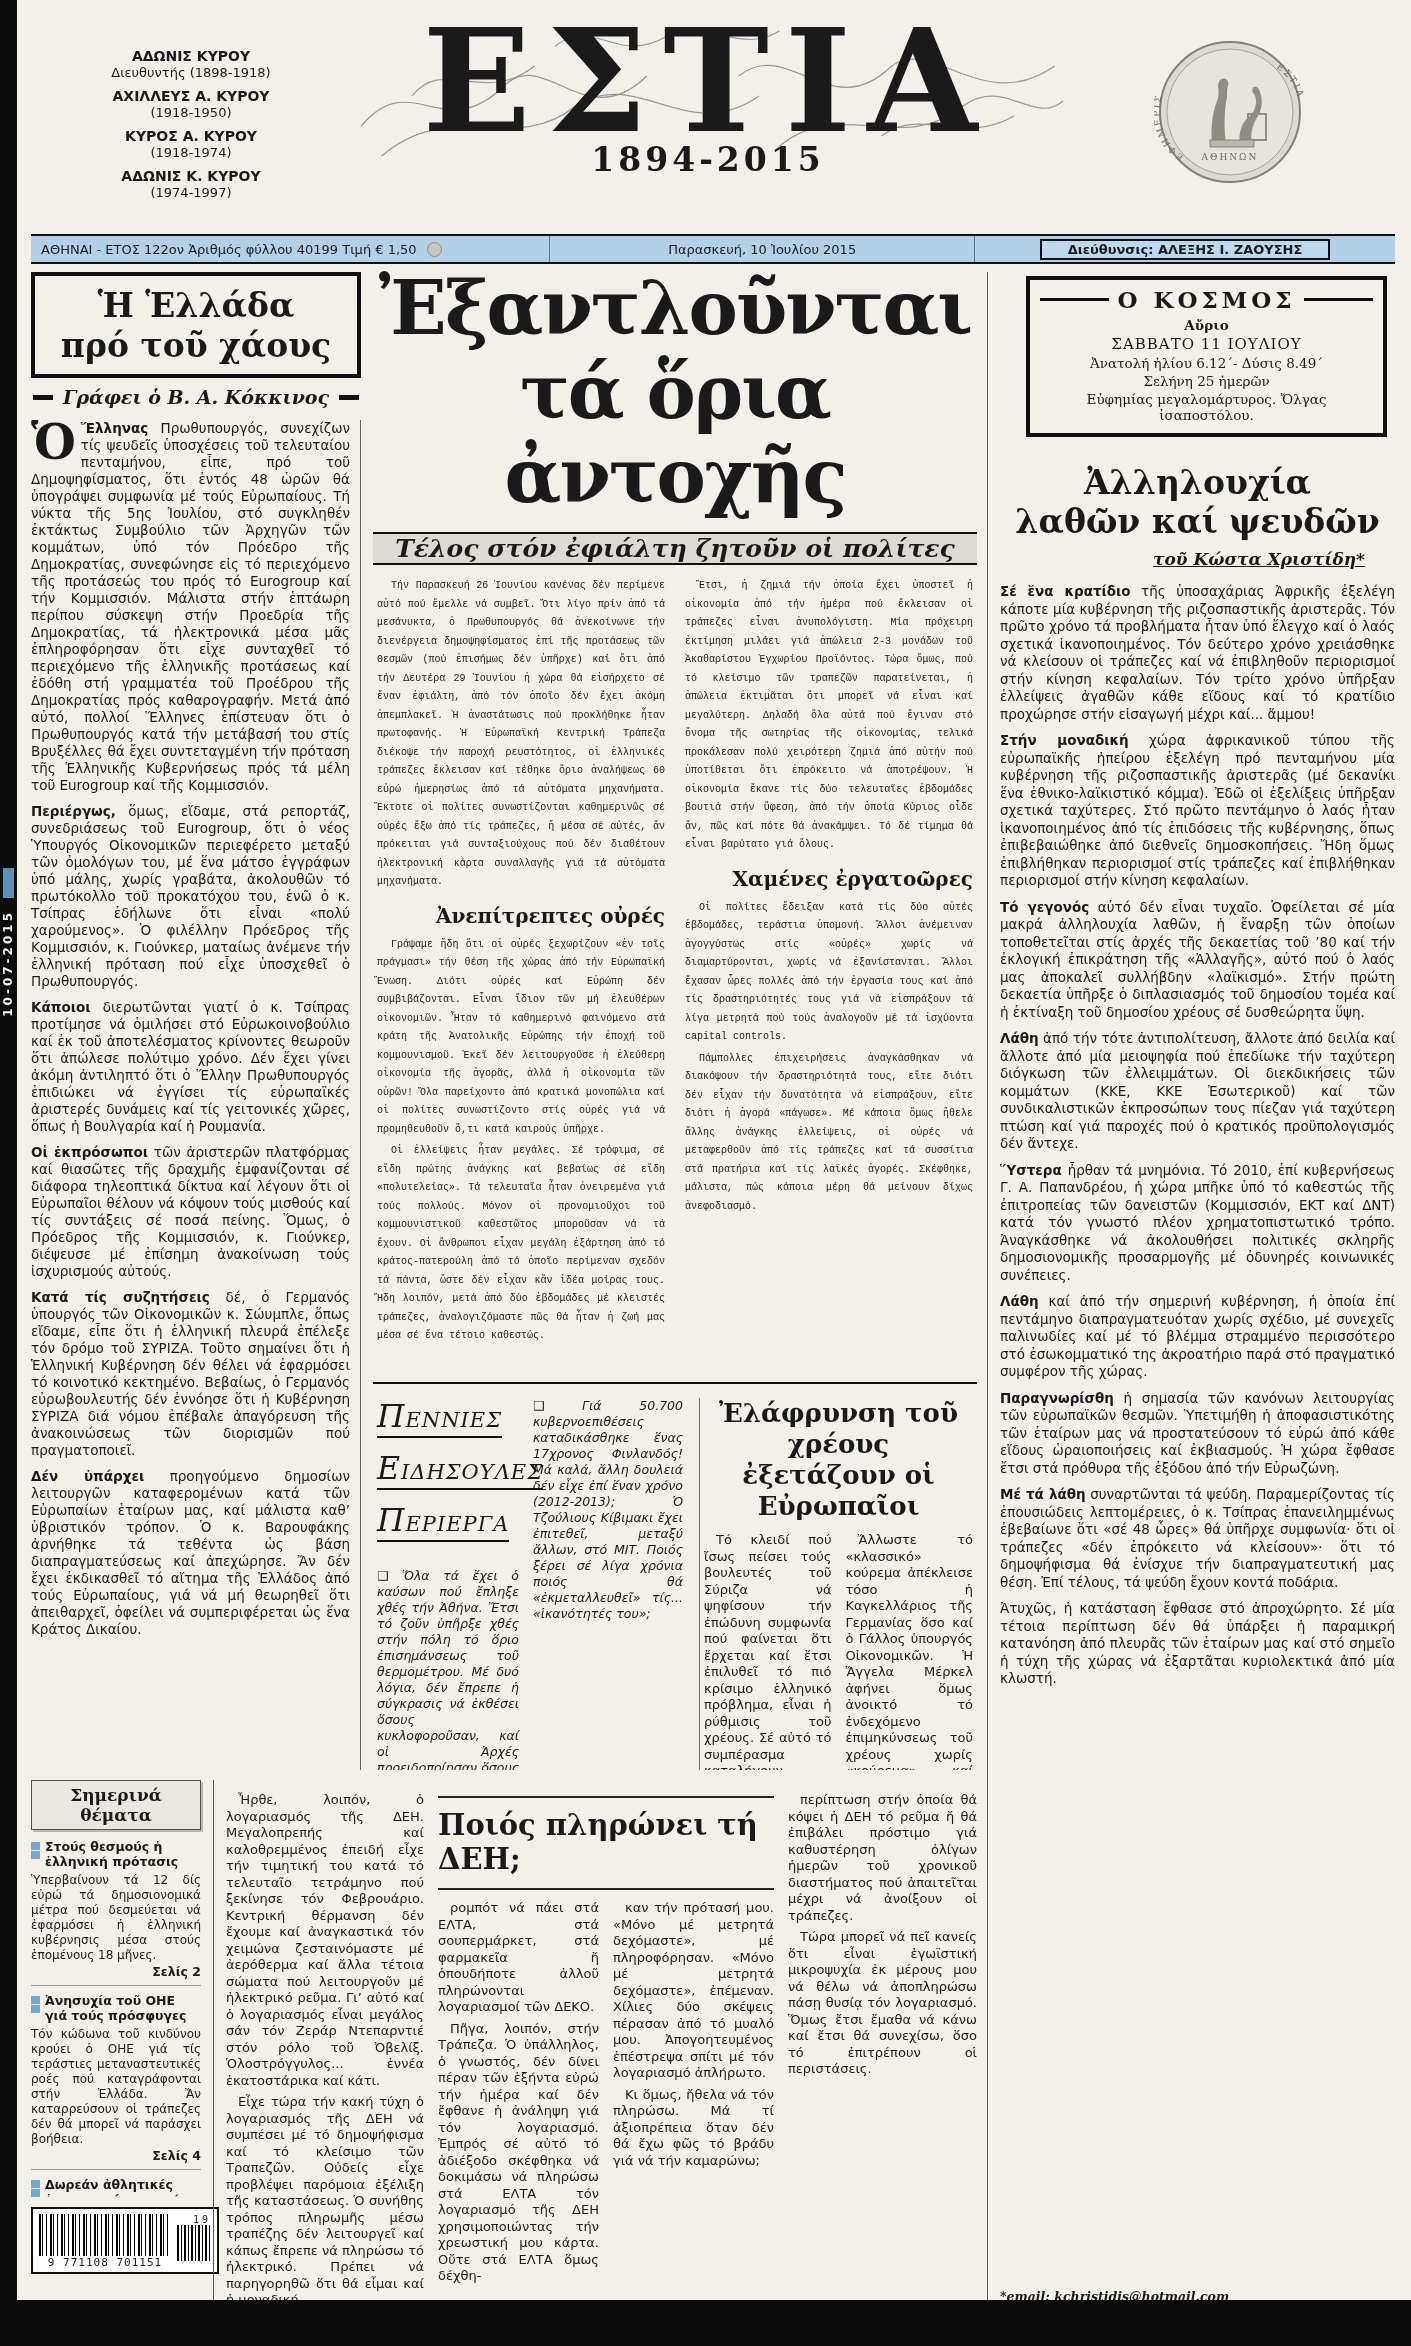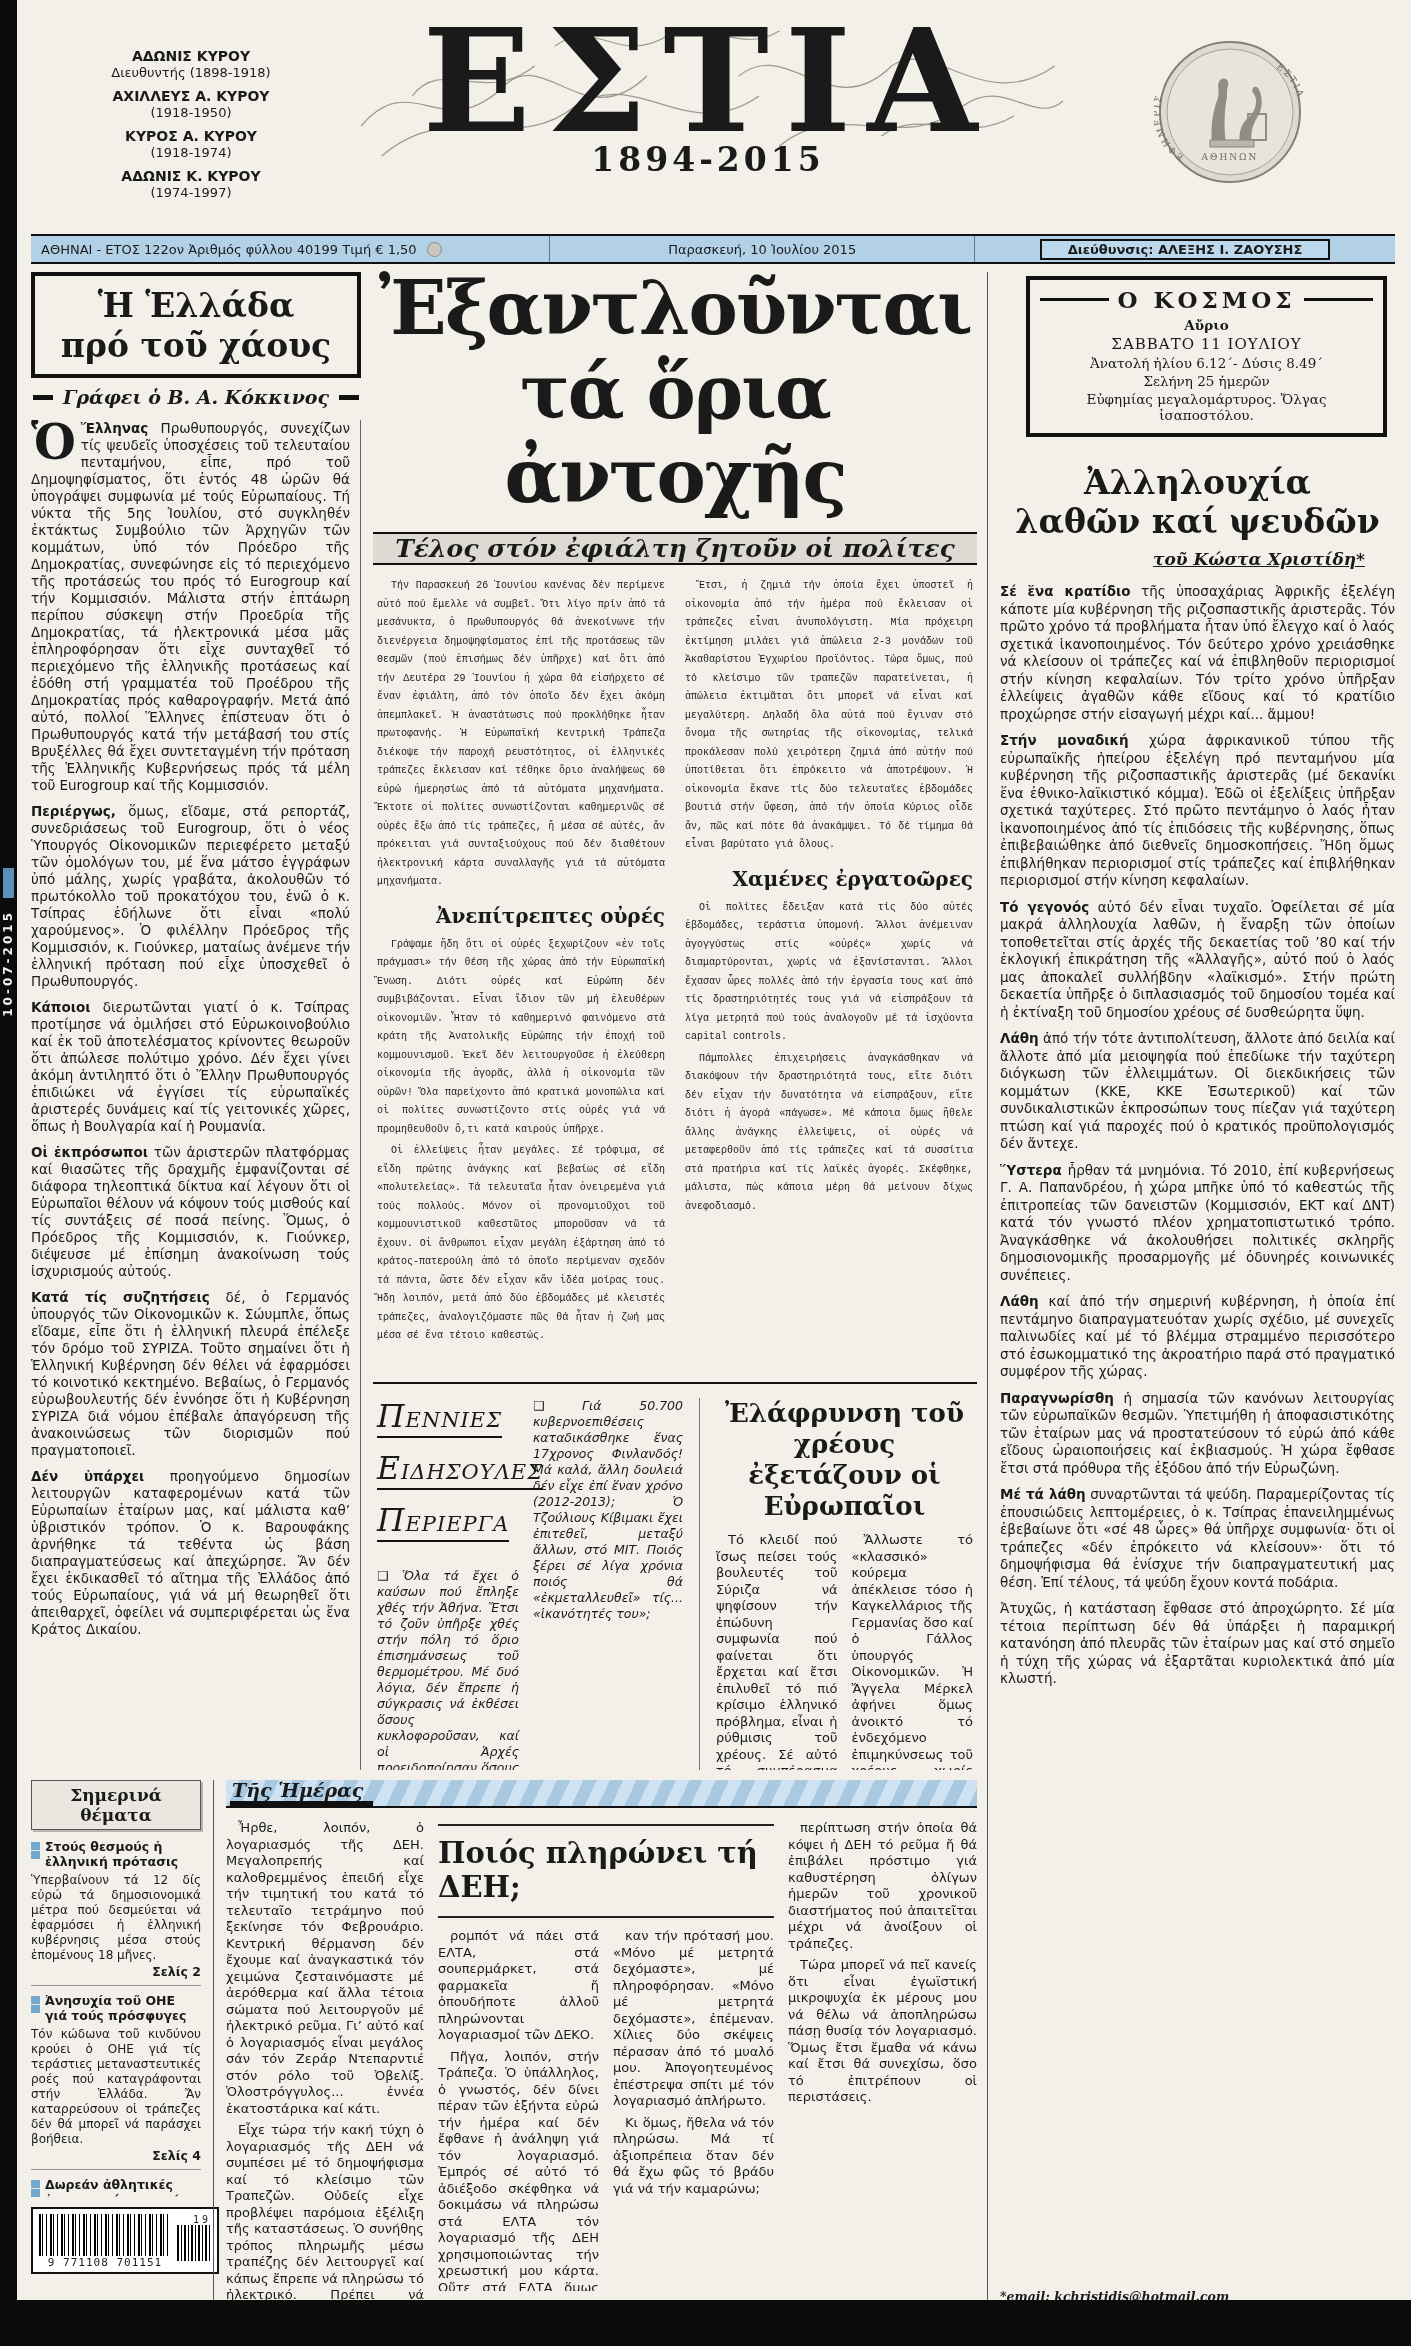--- a/index.html
+++ b/index.html
@@ -72,21 +72,21 @@
 
   
   .lower{height:372px;overflow:hidden;display:flex;border-top:2px solid #111;margin-top:8px;
      padding:14px 4px 0;}
   .pen-a{width:142px;}
   .pen-b{width:150px;margin-left:14px;}
   .pen-title{display:inline-block;font-family:"DejaVu Serif",serif;font-style:italic;
      font-size:21px;letter-spacing:1px;border-bottom:2px solid #111;margin-bottom:12px;padding-bottom:2px;}
   .pen-title::first-letter{font-size:1.5em;}
   .pen-a p,.pen-b p{font-style:italic;font-size:12.5px;line-height:16px;text-align:justify;margin:0 0 10px;}
-  .debt{flex:1;margin-left:16px;border-left:1px solid #777;padding-left:16px;}
+  .debt{flex:1;margin-left:16px;border-left:1px solid #777;padding-left:4px;}
   .debt-title{font-family:"DejaVu Serif",serif;font-weight:700;font-size:26px;line-height:31px;
      text-align:center;margin-bottom:10px;}
   .debt-cols{display:flex;gap:14px;}
   .debt-cols .dc{flex:1;}
   .debt-cols p{font-size:13px;line-height:16.5px;text-align:justify;text-indent:12px;margin:0 0 4px;}
 
   
   .kosmos{border:4px solid #111;margin:4px 8px 26px 26px;padding:6px 10px 10px;text-align:center;
      font-family:"DejaVu Serif",serif;}
   .kos-titlerow{display:flex;align-items:center;gap:8px;}
@@ -328,23 +328,20 @@
                 </div>
                 <div class="bc-sup">
                   <div class="n">19</div>
                   <div class="b"></div>
                 </div>
               </div>
             </div>
           </div>
 
           <div class="imera">
-            <div class="imera-bar">
-              <span class="imera-label">Τῆς Ἡμέρας</span>
-            </div>
             <div class="imera-cols">
               <div class="ic1">
                 <p>Ἦρθε, λοιπόν, ὁ λογαριασμός τῆς ΔΕΗ. Μεγαλοπρεπής καί καλοθρεμμένος ἐπειδή εἶχε τήν τιμητική του κατά τό τελευταῖο τετράμηνο πού ξεκίνησε τόν Φεβρουάριο. Κεντρική θέρμανση δέν ἔχουμε καί ἀναγκαστικά τόν χειμώνα ζεσταινόμαστε μέ ἀερόθερμα καί ἄλλα τέτοια σώματα πού λειτουργοῦν μέ ἠλεκτρικό ρεῦμα. Γι’ αὐτό καί ὁ λογαριασμός εἶναι μεγάλος σάν τόν Ζεράρ Ντεπαρντιέ στόν ρόλο τοῦ Ὀβελίξ. Ὁλοστρόγγυλος... ἐννέα ἑκατοστάρικα καί κάτι.</p>
                 <p>Εἶχε τώρα τήν κακή τύχη ὁ λογαριασμός τῆς ΔΕΗ νά συμπέσει μέ τό δημοψήφισμα καί τό κλείσιμο τῶν Τραπεζῶν. Οὐδείς εἶχε προβλέψει παρόμοια ἐξέλιξη τῆς καταστάσεως. Ὁ συνήθης τρόπος πληρωμῆς μέσω τραπέζης δέν λειτουργεῖ καί κάπως ἔπρεπε νά πληρώσω τό ἠλεκτρικό. Πρέπει νά παρηγορηθῶ ὅτι θά εἶμαι καί ἡ μοναδική</p>
               </div>
               <div class="icmid">
                 <div class="imera-headrule"></div>
                 <div class="imera-head">Ποιός πληρώνει τή ΔΕΗ;</div>
                 <div class="imera-headrule2"></div>
                 <div class="imid-cols">

